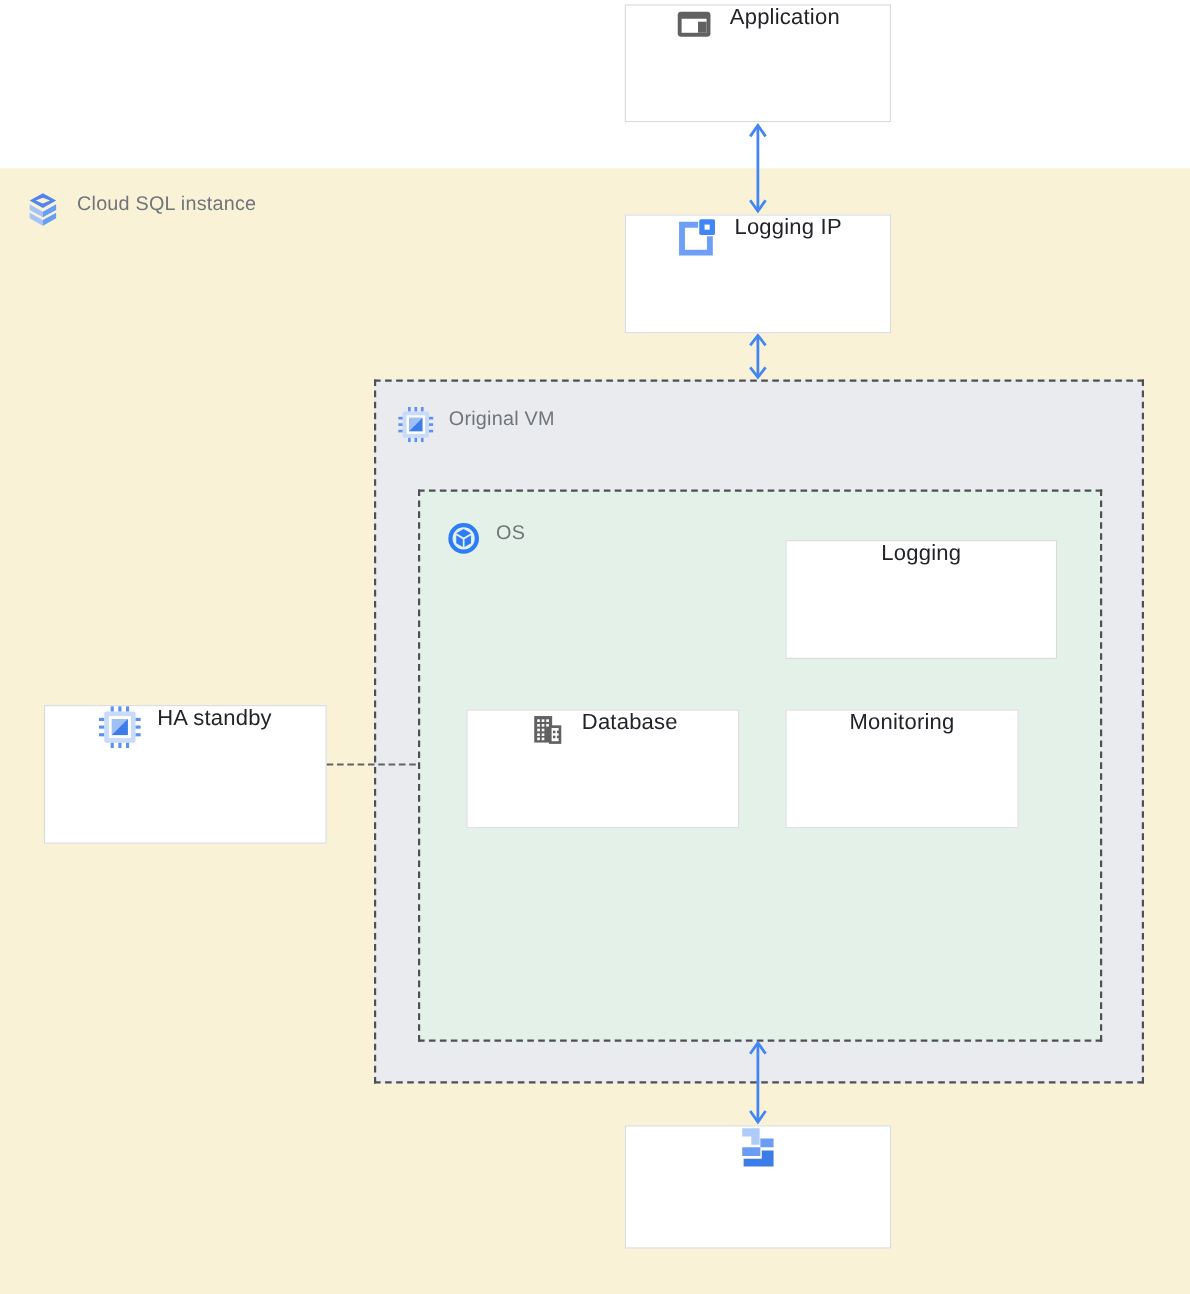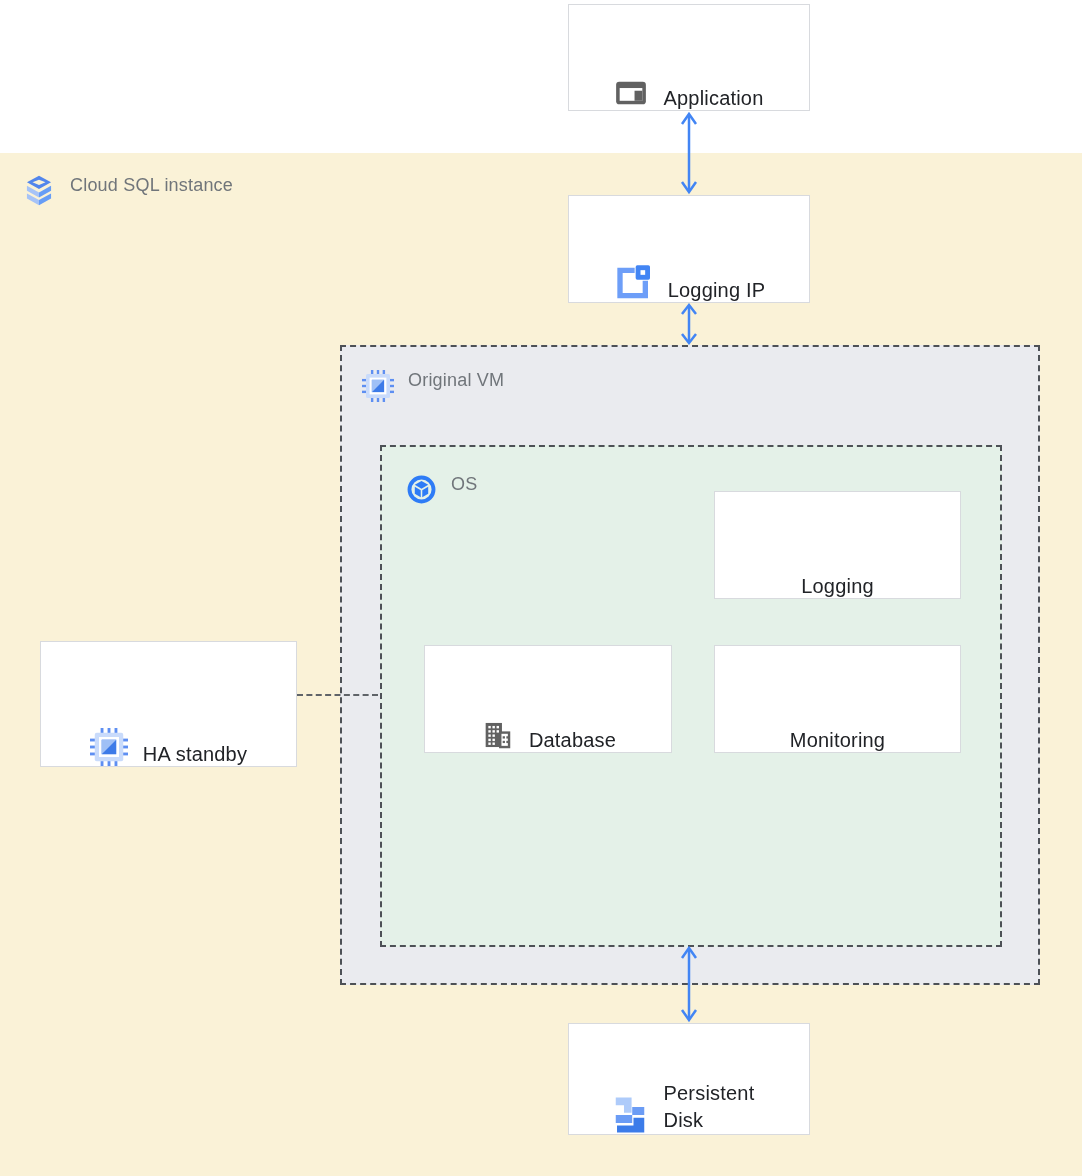--- a/index.html
+++ b/index.html
@@ -11,21 +11,21 @@
   body{font-family:"Liberation Sans","DejaVu Sans",sans-serif;background:#fff}
   .canvas{position:relative;width:1082px;height:1176px;background:#fff;overflow:hidden}
 
   .zone-yellow{position:absolute;left:0;top:153px;width:1082px;height:1023px;background:var(--zone-yellow)}
   .zone-vm{position:absolute;left:340px;top:345px;width:700px;height:640px;background:var(--zone-gray);border:2px dashed var(--dashed-border)}
   .zone-os{position:absolute;left:38px;top:98px;width:622px;height:502px;background:var(--zone-green);border:2px dashed var(--dashed-border)}
 
   .zone-label{position:absolute;display:flex;align-items:flex-start;gap:14px}
   .zone-label .txt{font-size:18px;color:var(--label-gray);letter-spacing:.2px;white-space:nowrap}
 
-  .node{position:absolute;background:var(--node-bg);border:1px solid var(--node-border);display:flex;align-items:flex-end;justify-content:center;gap:15px}
+  .node{position:absolute;background:var(--node-bg);border:1px solid var(--node-border);display:flex;align-items:flex-start;justify-content:center;gap:15px}
   .node .lbl{font-size:20px;color:var(--text-dark);letter-spacing:.2px}
   .node.text-only .lbl{text-align:center}
   .node-pdisk .lbl{max-width:104px;line-height:1.35}
 
   .arrow{position:absolute;left:677px;width:24px}
   .connector{position:absolute;left:297px;top:694px;width:81px;border-top:2px dashed #5F6368}
 
   svg{display:block}
 </style>
 </head>
@@ -115,21 +115,21 @@
                 <rect x="16" y="12.9" width="1.6" height="1.6"></rect>
                   <rect x="18.6" y="12.9" width="1.6" height="1.6"></rect>
                 <rect x="16" y="16.1" width="1.6" height="1.6"></rect>
                   <rect x="18.6" y="16.1" width="1.6" height="1.6"></rect>
               </g>
             </svg>
           </span>
           <span class="lbl">Database</span>
         </div>
 
-        <div class="node text-only" style="left:332px;top:198px;width:247px;height:108px">
+        <div class="node text-only" style="left:332px;top:198px;width:212px;height:108px">
           <span class="lbl">Monitoring</span>
         </div>
 
       </div>
     </div>
   </div>
 
   <div class="node" style="left:568px;top:4px;width:242px;height:107px">
     <span>
       <svg width="34" height="34" viewBox="0 0 24 24">
@@ -179,21 +179,20 @@
   </div>
 
   <div class="node node-pdisk" style="left:568px;top:1023px;width:242px;height:112px">
     <span>
       <svg width="38" height="38" viewBox="0 0 24 24">
         <path fill="#AECBFA" d="M3 1 H13 V10.6 H8.2 V5.8 H3 Z"></path>
         <path fill="#6B9CF5" d="M13.4 7 H21 V12 H13.4 V17 H3 V12 H13.4 Z"></path>
         <path fill="#3C7CE9" d="M14.2 13.8 H21 V23 H3.8 V18.6 H14.2 Z"></path>
       </svg>
     </span>
-    <span class="lbl">Persistent Disk</span>
   </div>
 
   <div class="arrow" style="top:111px">
     <svg width="24" height="84" viewBox="0 0 24 84" fill="none" stroke="#4285F4" stroke-width="2.5">
       <line x1="12" y1="4" x2="12" y2="80"></line>
       <polyline points="5,13 12,3 19,13"></polyline>
       <polyline points="5,71 12,81 19,71"></polyline>
     </svg>
   </div>
   <div class="arrow" style="top:303px">

